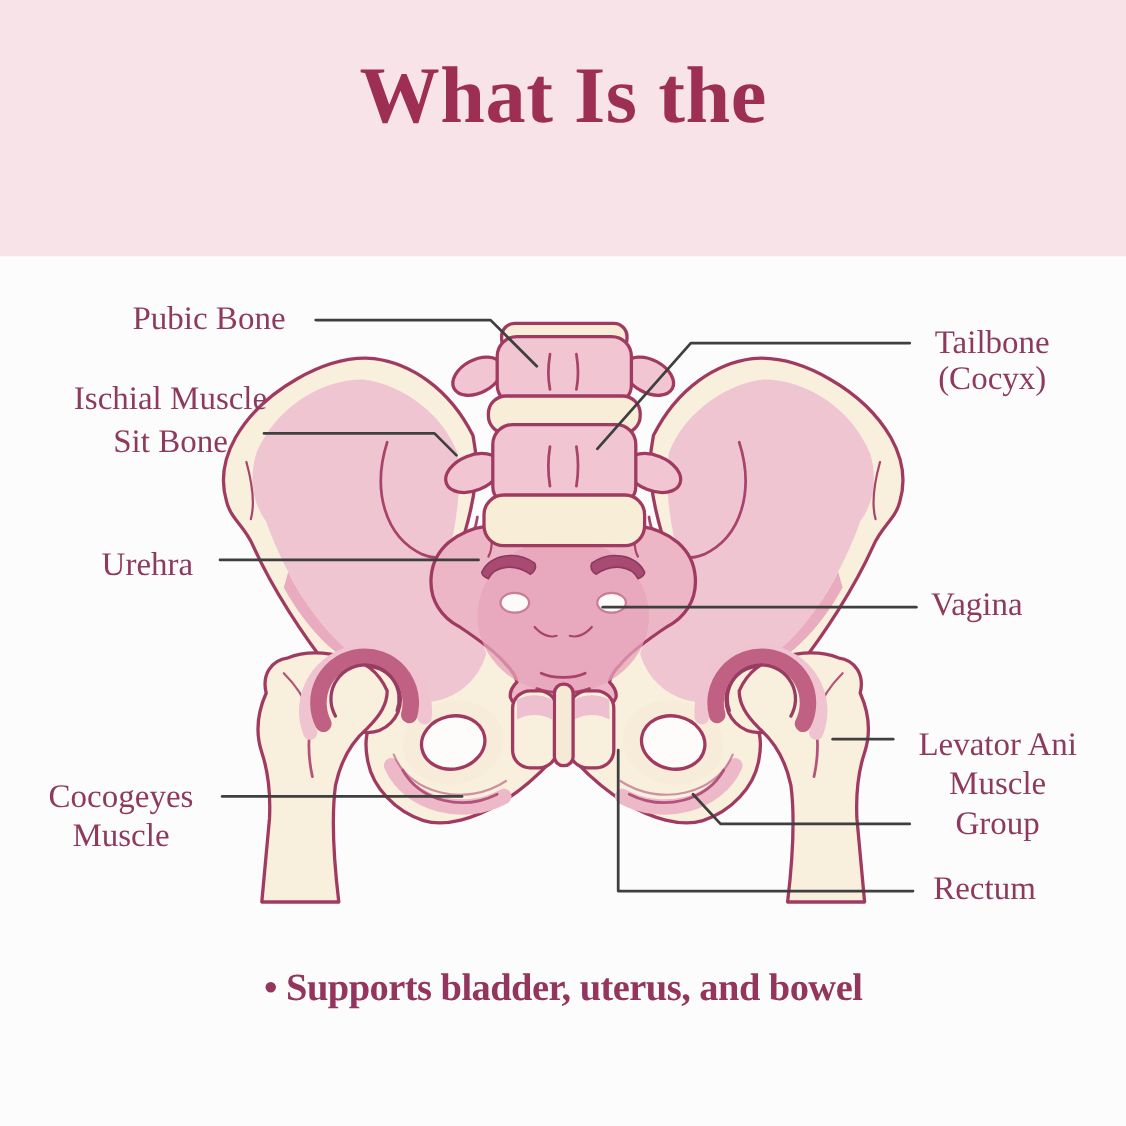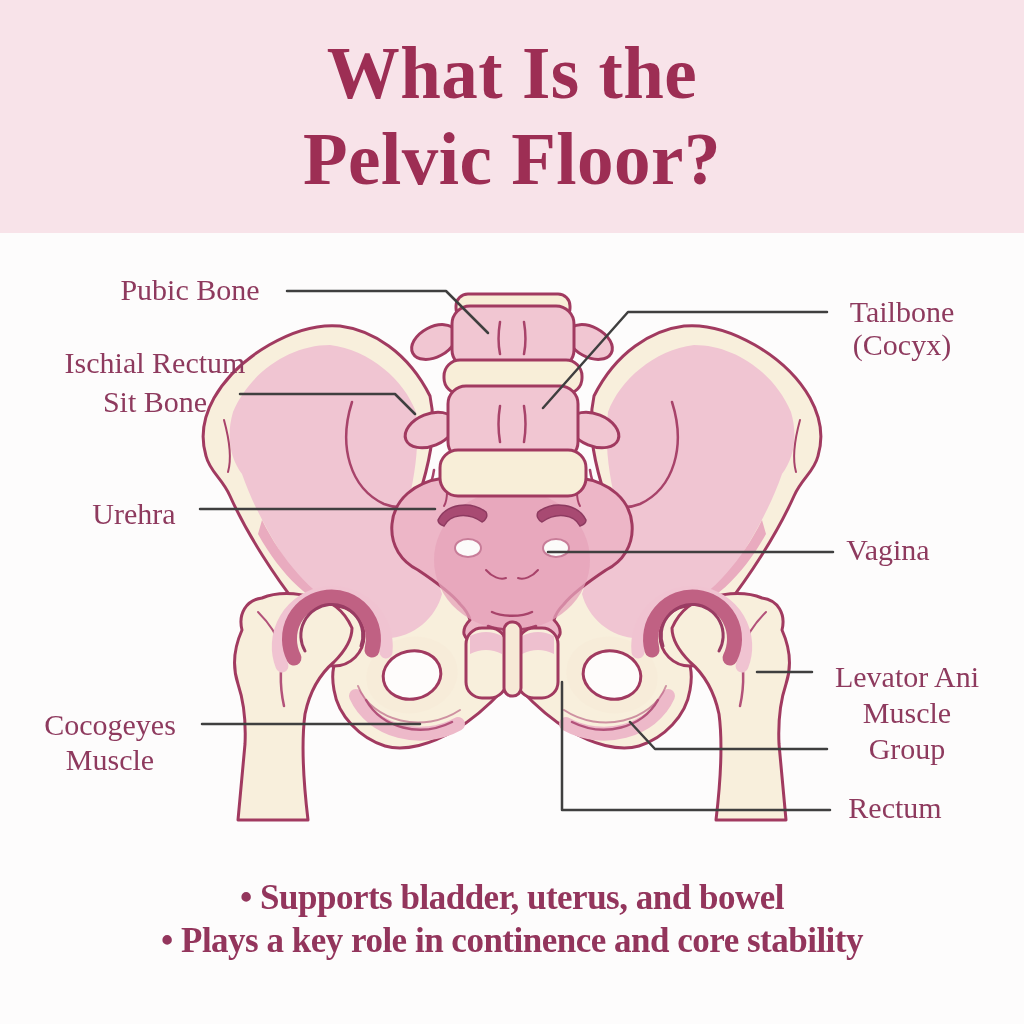--- a/index.html
+++ b/index.html
@@ -4,21 +4,21 @@
 <style>
   html,body{margin:0;padding:0;background:#fdfcfc;}
   .stage{
     position:relative;width:1024px;height:1024px;overflow:hidden;
     background:#fdfcfc;font-family:"Liberation Serif",serif;
   }
   
   .header-band{
     position:absolute;left:0;top:0;width:1024px;height:233px;
     background:#f8e3e9;display:flex;flex-direction:column;
-    justify-content:flex-start;align-items:center;padding-top:31px;box-sizing:border-box;
+    justify-content:flex-start;align-items:center;padding-top:44px;box-sizing:border-box;
   }
   .title-line{
     font-size:73px;font-weight:700;line-height:86px;color:#9d2e54;
     letter-spacing:0.5px;text-align:center;white-space:nowrap;
   }
   
   .figure{position:absolute;left:0;top:0;width:1024px;height:1024px;}
   
   .anat-label{
     position:absolute;width:300px;text-align:center;color:#8e3a5e;
@@ -43,21 +43,20 @@
     letter-spacing:-0.5px;text-align:center;white-space:nowrap;
   }
 </style>
 </head>
 <body>
 
 <div class="stage">
 
   <div class="header-band">
     <div class="title-line">What Is the</div>
-    <div class="title-line">Pelvic Floor?</div>
   </div>
 
   <svg class="figure" viewBox="0 0 1024 1024">
 
     <g id="hipL">
       <path d="M 340 326
                C 372 330, 408 352, 430 396
                C 436 424, 432 452, 422 486
                C 416 510, 418 540, 438 574
                C 452 600, 476 620, 500 632
@@ -175,21 +174,21 @@
       <path d="M 812 672 L 757 672"></path>
       <path d="M 827 749 L 655 749 L 630 722"></path>
       <path d="M 830 810 L 562 810 L 562 682"></path>
     </g>
   </svg>
 
   <div class="anat-label lbl-pubic">
     <div>Pubic Bone</div>
   </div>
   <div class="anat-label lbl-ischial">
-    <div>Ischial Rectum</div>
+    <div>Ischial Muscle</div>
     <div>Sit Bone</div>
   </div>
   <div class="anat-label lbl-urethra">
     <div>Urehra</div>
   </div>
   <div class="anat-label lbl-coccygeus">
     <div>Cocogeyes</div>
     <div>Muscle</div>
   </div>
   <div class="anat-label lbl-tailbone">
@@ -203,16 +202,15 @@
     <div>Levator Ani</div>
     <div>Muscle</div>
     <div>Group</div>
   </div>
   <div class="anat-label lbl-rectum">
     <div>Rectum</div>
   </div>
 
   <div class="summary">
     <div class="bullet-line">• Supports bladder, uterus, and bowel</div>
-    <div class="bullet-line">• Plays a key role in continence and core stability</div>
   </div>
 
 </div>
 
 </body></html>

